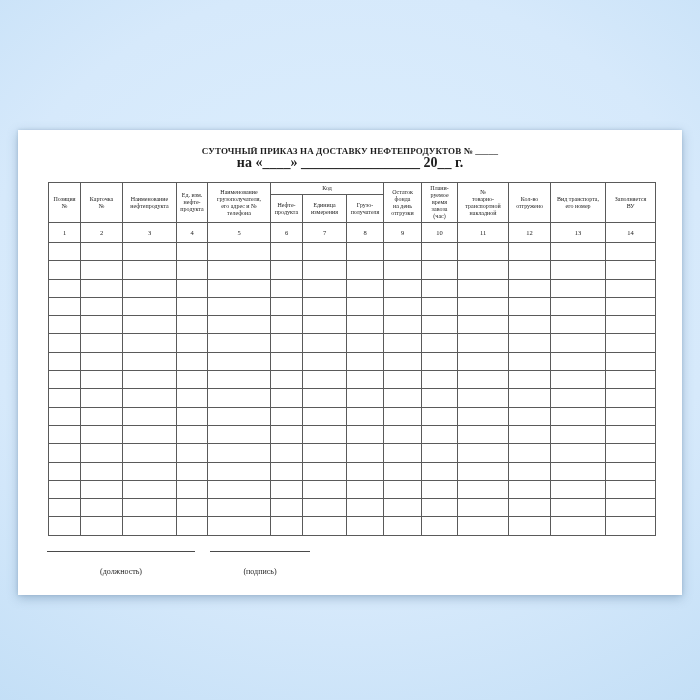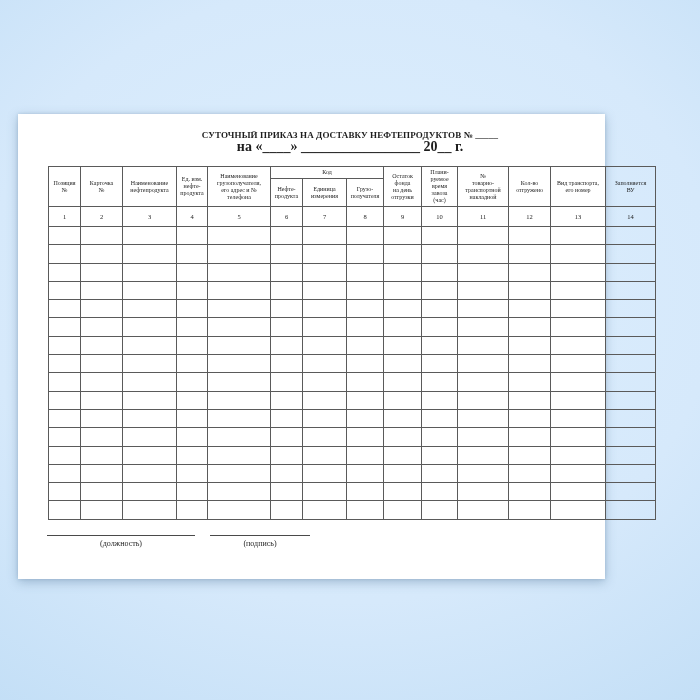--- a/index.html
+++ b/index.html
@@ -13,21 +13,21 @@
   *{margin:0;padding:0;box-sizing:border-box;}
   html,body{width:700px;height:700px;overflow:hidden;}
   body{
     font-family:"Liberation Serif", serif;
     color:var(--text);
     background:radial-gradient(ellipse 95% 80% at 50% 42%,
       var(--background_center) 0%, #d6e9fb 55%, var(--background_edge) 100%);
     position:relative;
   }
   .paper{
-    position:absolute; left:18px; top:114px; width:587px; height:465px;
+    position:absolute; left:18px; top:130px; width:664px; height:465px;
     background:var(--paper);
     box-shadow:0 3px 10px rgba(96,128,160,.45), 0 0 3px rgba(96,128,160,.28);
   }
   .title-block{position:absolute; left:0; top:16px; width:664px; text-align:center;}
   .doc-title{font-size:9px; font-weight:bold; line-height:11px; letter-spacing:.1px;}
   .doc-dateline{font-size:14px; font-weight:bold; line-height:11px;}
   table.form{
     position:absolute; left:30px; top:52px; width:607px;
     border-collapse:collapse; table-layout:fixed;
     border:1.5px solid var(--grid_outer);
@@ -43,22 +43,22 @@
   }
   tr.hdr-group{height:12px;}
   tr.hdr-sub{height:28px;}
   tr.hdr-num{height:20px;}
   tr.hdr-num td{font-size:6.5px;}
   tbody tr{height:18.3px;}
   .sig-line{position:absolute; top:421px; border-top:1px solid #4a4a4a; height:0;}
   .sig-line.pos{left:29px; width:148px;}
   .sig-line.sig{left:192px; width:100px;}
   .sig-label{position:absolute; top:425px; font-size:8px; line-height:10px; text-align:center;}
-  .sig-label.pos{left:29px; width:148px;}
-  .sig-label.sig{left:192px; width:100px;}
+  .sig-label.pos{left:29px; width:148px;margin-top:12px;}
+  .sig-label.sig{left:192px; width:100px;margin-top:12px;}
 </style>
 </head>
 <body>
 
 <div class="paper">
 
   <div class="title-block">
     <div class="doc-title">СУТОЧНЫЙ ПРИКАЗ НА ДОСТАВКУ НЕФТЕПРОДУКТОВ № _____</div>
     <div class="doc-dateline">на «____» _________________ 20__ г.</div>
   </div>

